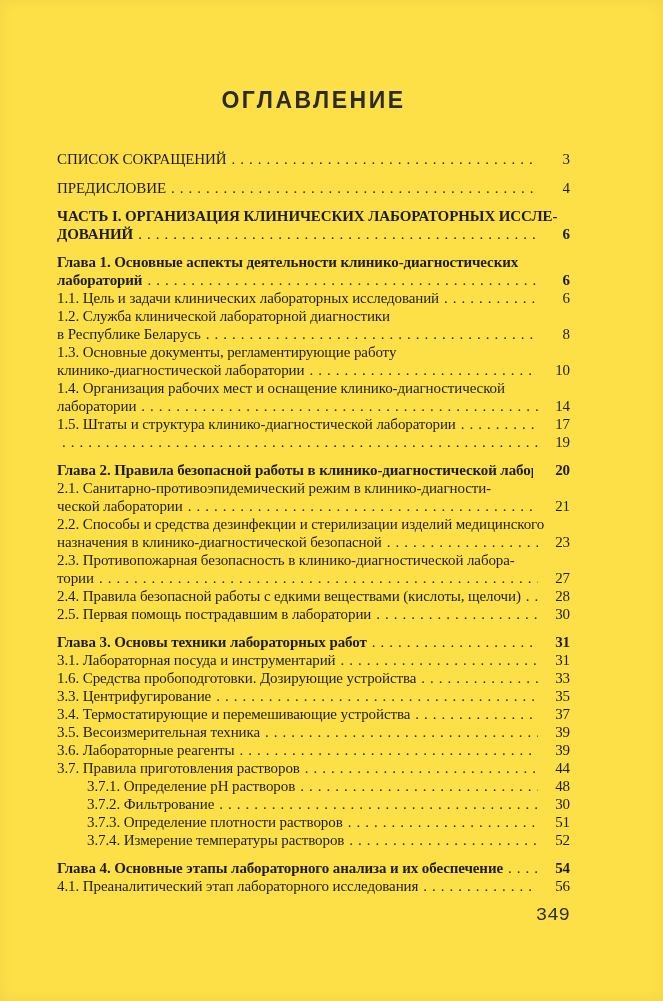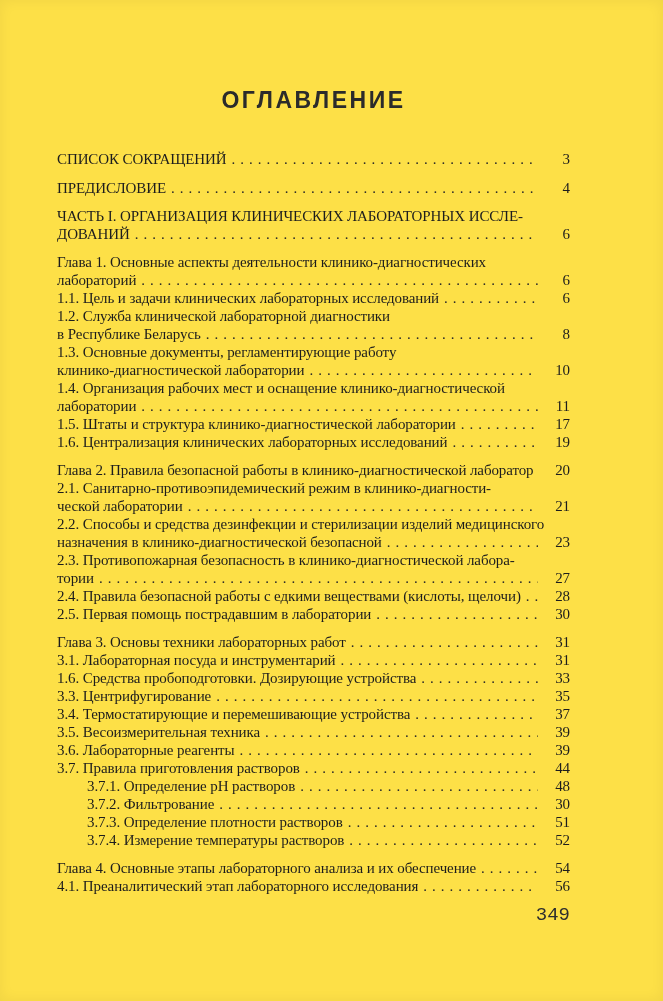--- a/index.html
+++ b/index.html
@@ -29,21 +29,21 @@
     letter-spacing: 2.5px;
     color: #2b2b2b;
     text-align: center;
     line-height: 28px;
     margin: 0 0 36px 0;
   }
   .toc { font-size: 15px; line-height: 18px; letter-spacing: -0.1px; }
   .entry { margin: 0; }
   .entry.mt    { margin-top: 10px; }
   .entry.mt-sm { margin-top: 11px; }
-  .entry.bold  { font-weight: normal; }
+  .entry.bold  { font-weight: bold; }
   .entry.indent { padding-left: 30px; }
   .line1 { white-space: nowrap; overflow: hidden; }
   .row { display: flex; align-items: baseline; overflow: hidden; }
   .text {
     flex: 0 1 auto;
     min-width: 0;
     white-space: nowrap;
     overflow: hidden;
   }
   .dots {
@@ -142,35 +142,34 @@
           <span class="dots"></span>
           <span class="num">10</span>
         </div>
       </div>
 
       <div class="entry">
         <div class="line1">1.4. Организация рабочих мест и оснащение клинико-диагностической</div>
         <div class="row">
           <span class="text">лаборатории</span>
           <span class="dots"></span>
-          <span class="num">11</span>
+          <span class="num">14</span>
         </div>
       </div>
 
       <div class="entry">
         <div class="row">
           <span class="text">1.5. Штаты и структура клинико-диагностической лаборатории</span>
           <span class="dots"></span>
           <span class="num">17</span>
         </div>
       </div>
 
       <div class="entry">
         <div class="row">
-          <span class="text">1.6. Централизация клинических лабораторных исследований</span>
           <span class="dots"></span>
           <span class="num">19</span>
         </div>
       </div>
 
       <div class="entry mt bold">
         <div class="row">
           <span class="text">Глава 2. Правила безопасной работы в клинико-диагностической лаборатории</span>
           <span class="dots"></span>
           <span class="num">20</span>

